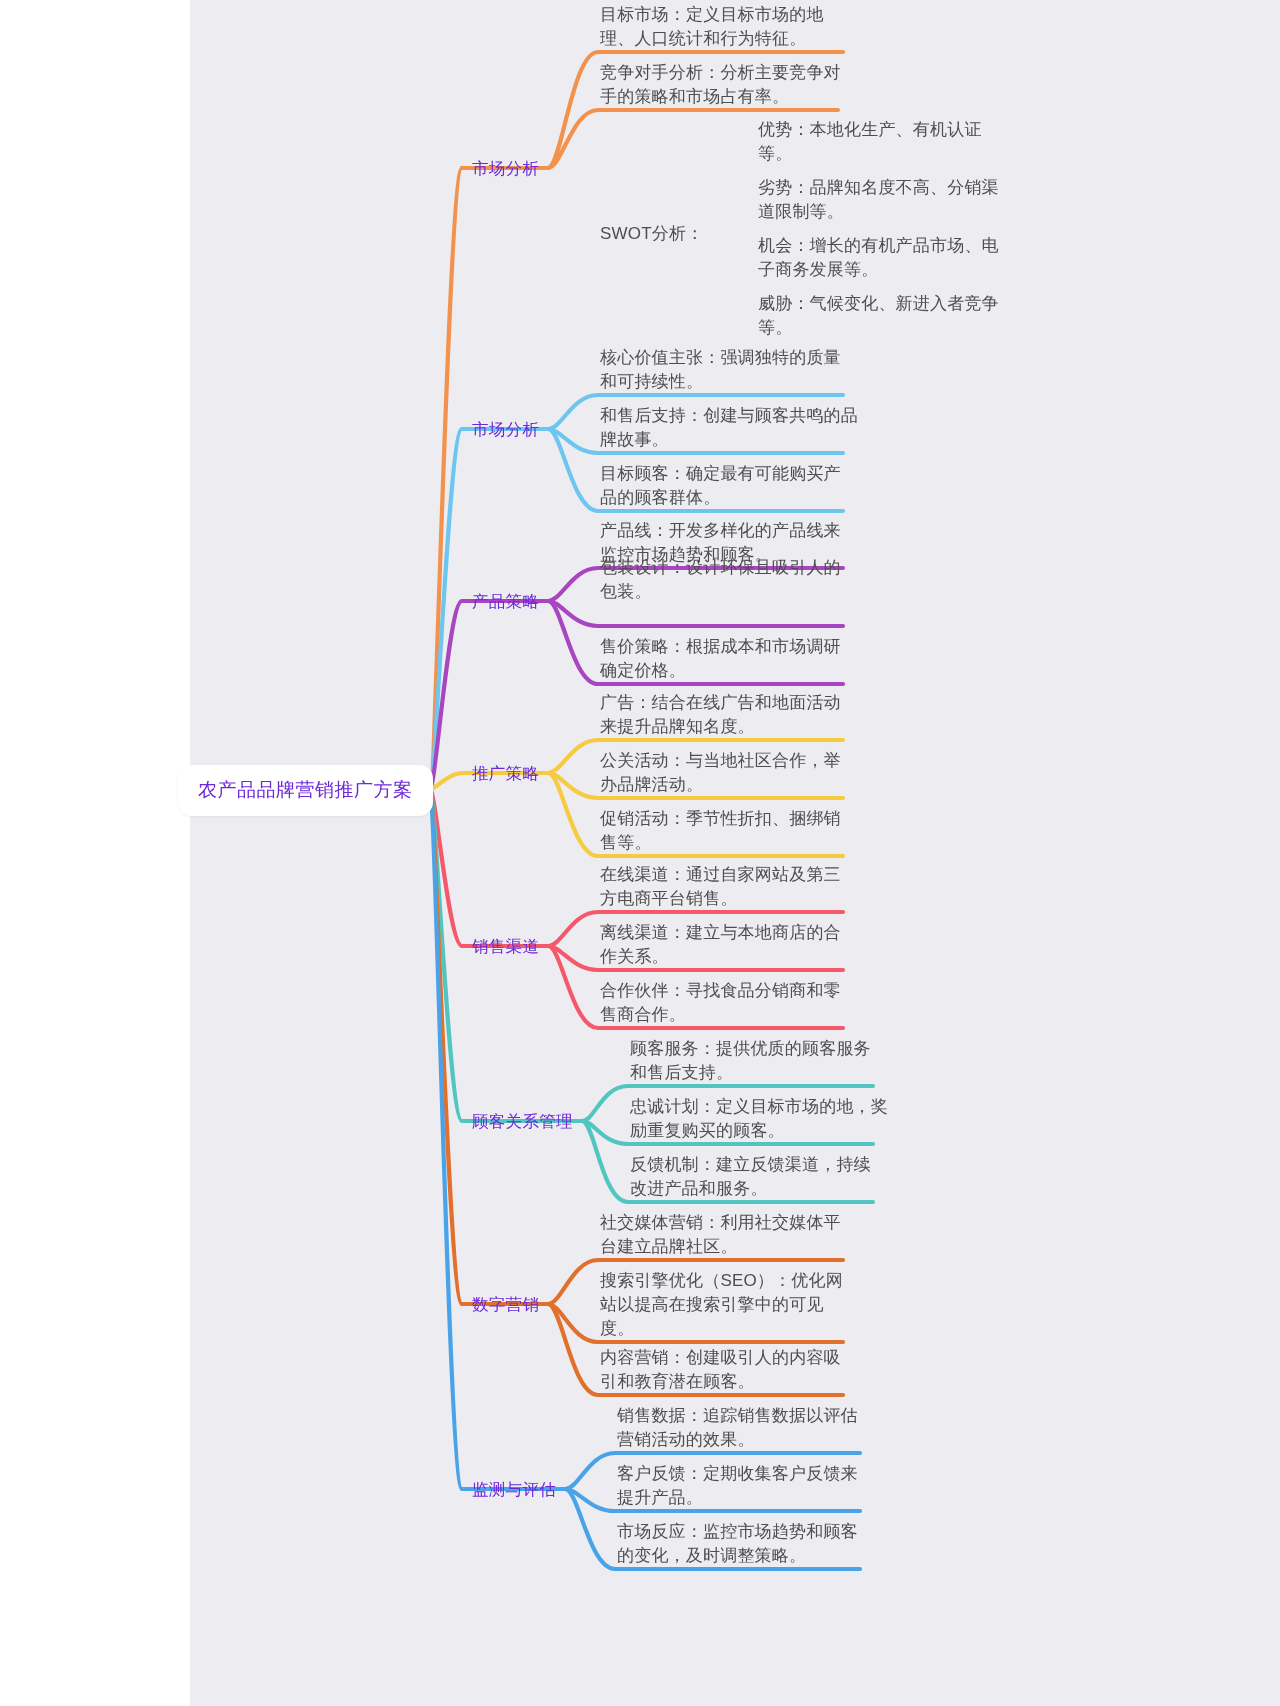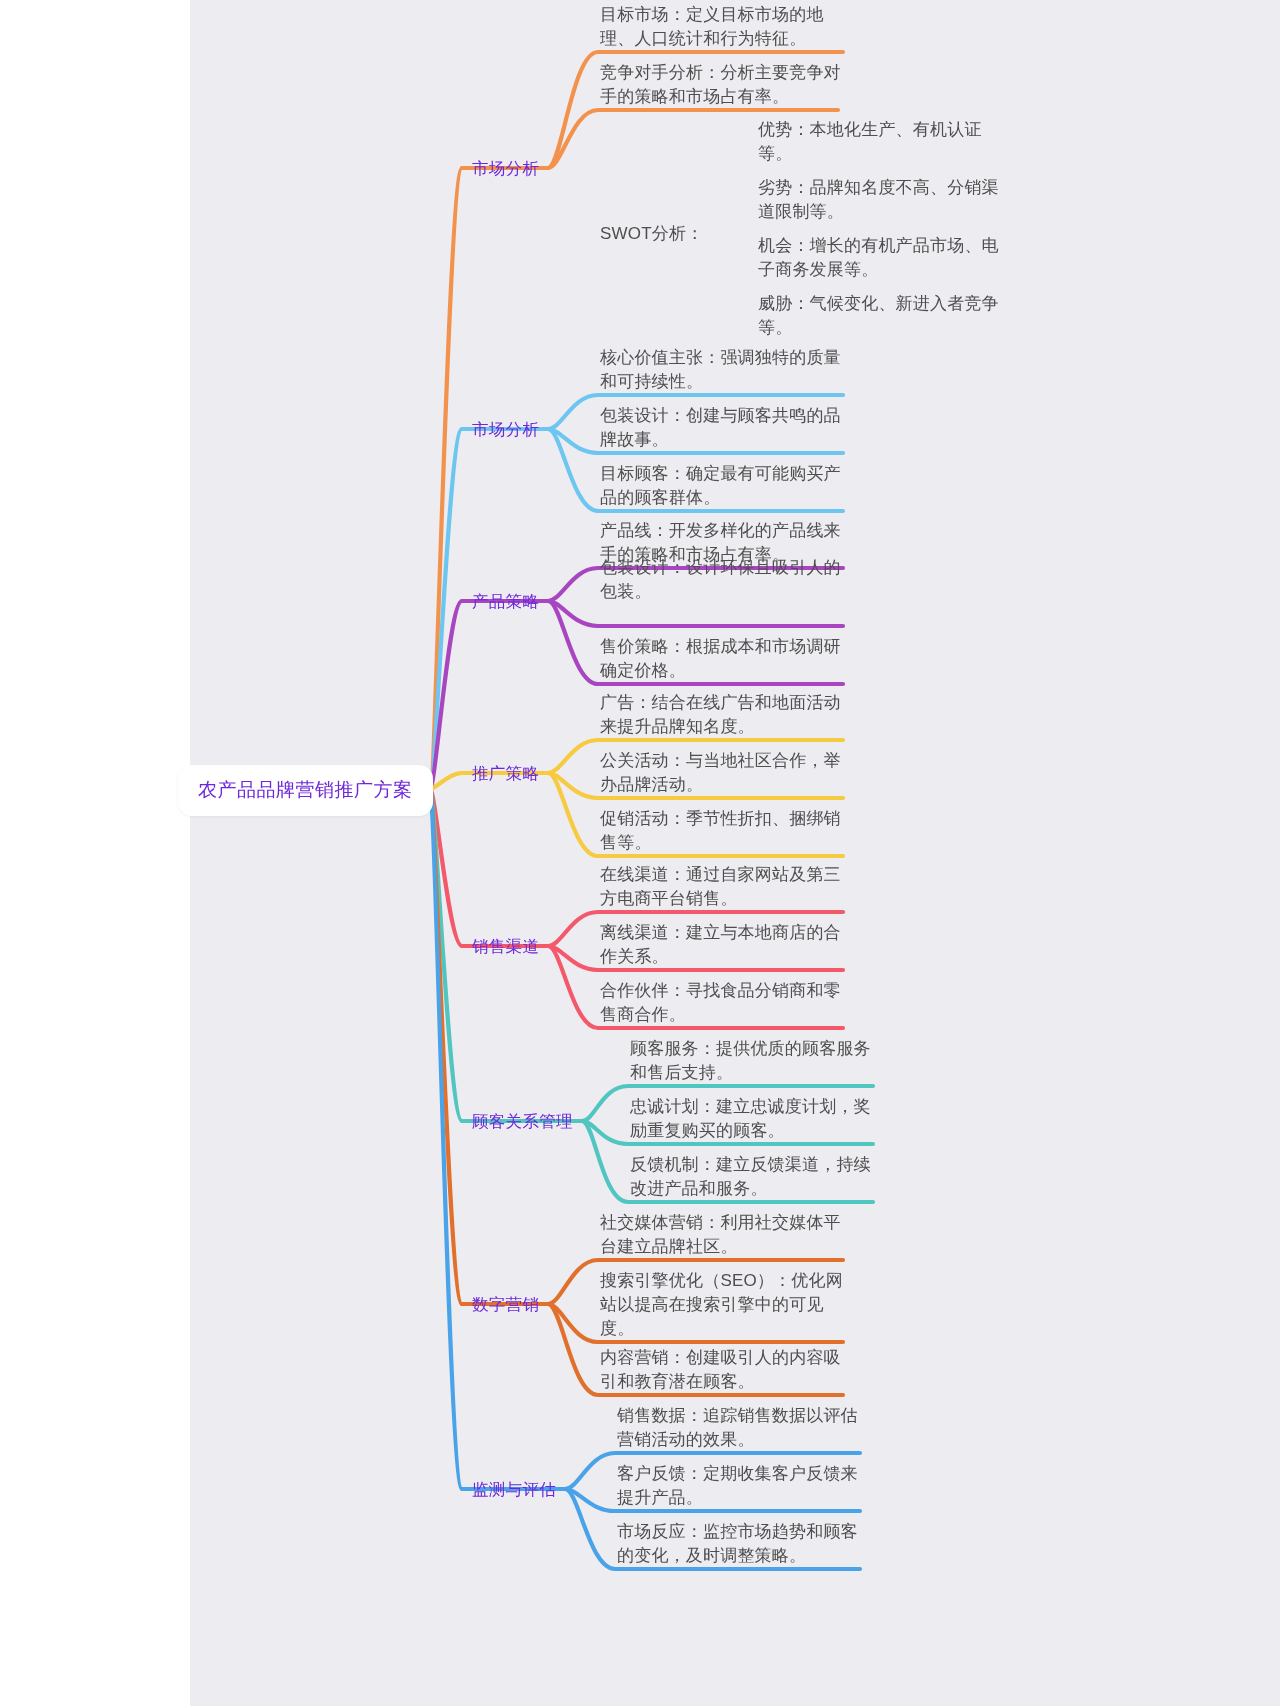--- a/index.html
+++ b/index.html
@@ -81,27 +81,27 @@
 等。</div>
       <div class="node leaf-node" style="left: 758px; top: 176px;">劣势：品牌知名度不高、分销渠
 道限制等。</div>
       <div class="node leaf-node" style="left: 758px; top: 234px;">机会：增长的有机产品市场、电
 子商务发展等。</div>
       <div class="node leaf-node" style="left: 758px; top: 292px;">威胁：气候变化、新进入者竞争
 等。</div>
       <div class="node branch-node" style="left: 472px; top: 418px;">市场分析</div>
       <div class="node leaf-node" style="left: 600px; top: 346px;">核心价值主张：强调独特的质量
 和可持续性。</div>
-      <div class="node leaf-node" style="left: 600px; top: 404px;">包装设计：创建与顾客共鸣的品
+      <div class="node leaf-node" style="left: 600px; top: 404px;">和售后支持：创建与顾客共鸣的品
 牌故事。</div>
       <div class="node leaf-node" style="left: 600px; top: 462px;">目标顾客：确定最有可能购买产
 品的顾客群体。</div>
       <div class="node branch-node" style="left: 472px; top: 590px;">产品策略</div>
       <div class="node leaf-node" style="left: 600px; top: 519px;">产品线：开发多样化的产品线来
-手的策略和市场占有率。</div>
+监控市场趋势和顾客。</div>
       <div class="node leaf-node" style="left: 600px; top: 556px;">包装设计：设计环保且吸引人的
 包装。</div>
       <div class="node leaf-node" style="left: 600px; top: 635px;">售价策略：根据成本和市场调研
 确定价格。</div>
       <div class="node branch-node" style="left: 472px; top: 762px;">推广策略</div>
       <div class="node leaf-node" style="left: 600px; top: 691px;">广告：结合在线广告和地面活动
 来提升品牌知名度。</div>
       <div class="node leaf-node" style="left: 600px; top: 749px;">公关活动：与当地社区合作，举
 办品牌活动。</div>
       <div class="node leaf-node" style="left: 600px; top: 807px;">促销活动：季节性折扣、捆绑销
@@ -109,21 +109,21 @@
       <div class="node branch-node" style="left: 472px; top: 935px;">销售渠道</div>
       <div class="node leaf-node" style="left: 600px; top: 863px;">在线渠道：通过自家网站及第三
 方电商平台销售。</div>
       <div class="node leaf-node" style="left: 600px; top: 921px;">离线渠道：建立与本地商店的合
 作关系。</div>
       <div class="node leaf-node" style="left: 600px; top: 979px;">合作伙伴：寻找食品分销商和零
 售商合作。</div>
       <div class="node branch-node" style="left: 472px; top: 1110px;">顾客关系管理</div>
       <div class="node leaf-node" style="left: 630px; top: 1037px;">顾客服务：提供优质的顾客服务
 和售后支持。</div>
-      <div class="node leaf-node" style="left: 630px; top: 1095px;">忠诚计划：建立忠诚度计划，奖
+      <div class="node leaf-node" style="left: 630px; top: 1095px;">忠诚计划：定义目标市场的地，奖
 励重复购买的顾客。</div>
       <div class="node leaf-node" style="left: 630px; top: 1153px;">反馈机制：建立反馈渠道，持续
 改进产品和服务。</div>
       <div class="node branch-node" style="left: 472px; top: 1293px;">数字营销</div>
       <div class="node leaf-node" style="left: 600px; top: 1211px;">社交媒体营销：利用社交媒体平
 台建立品牌社区。</div>
       <div class="node leaf-node" style="left: 600px; top: 1269px;">搜索引擎优化（SEO）：优化网
 站以提高在搜索引擎中的可见
 度。</div>
       <div class="node leaf-node" style="left: 600px; top: 1346px;">内容营销：创建吸引人的内容吸

